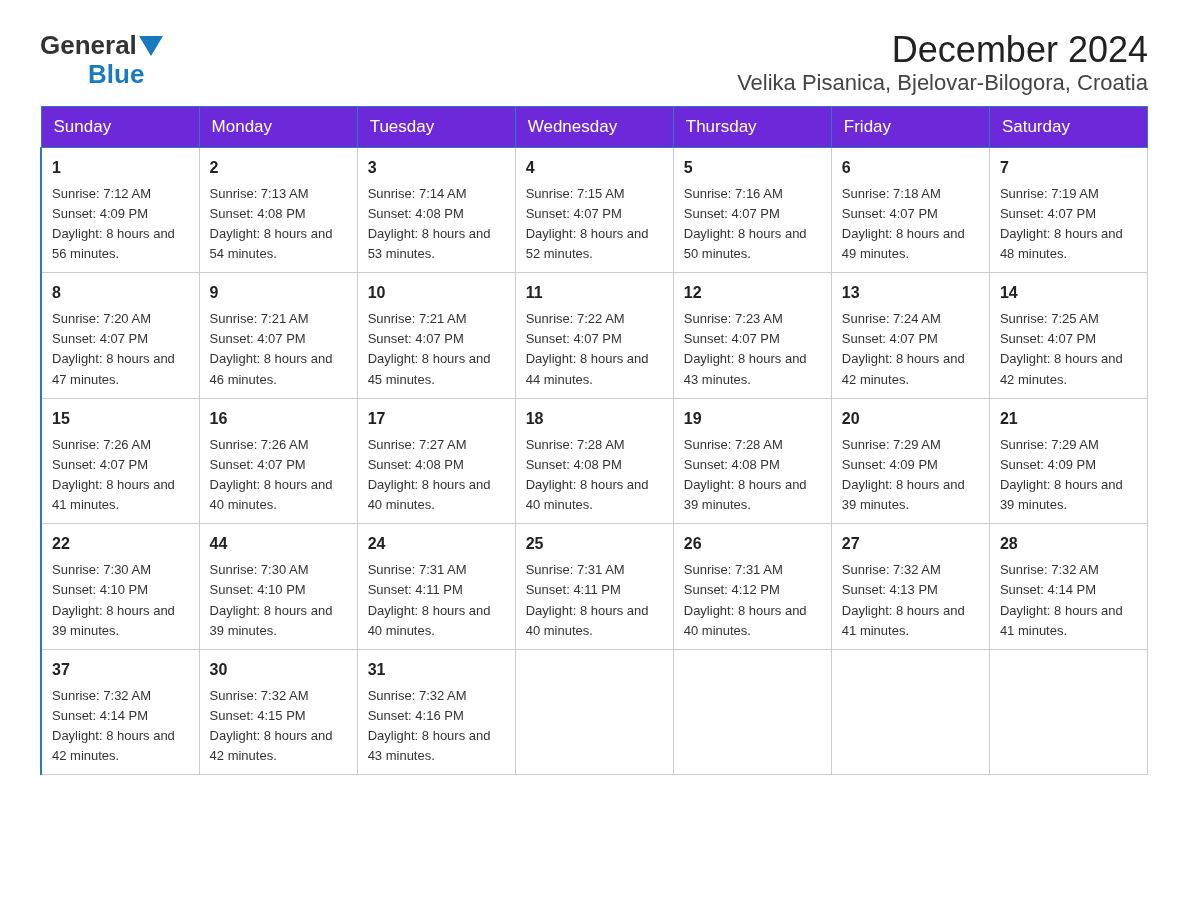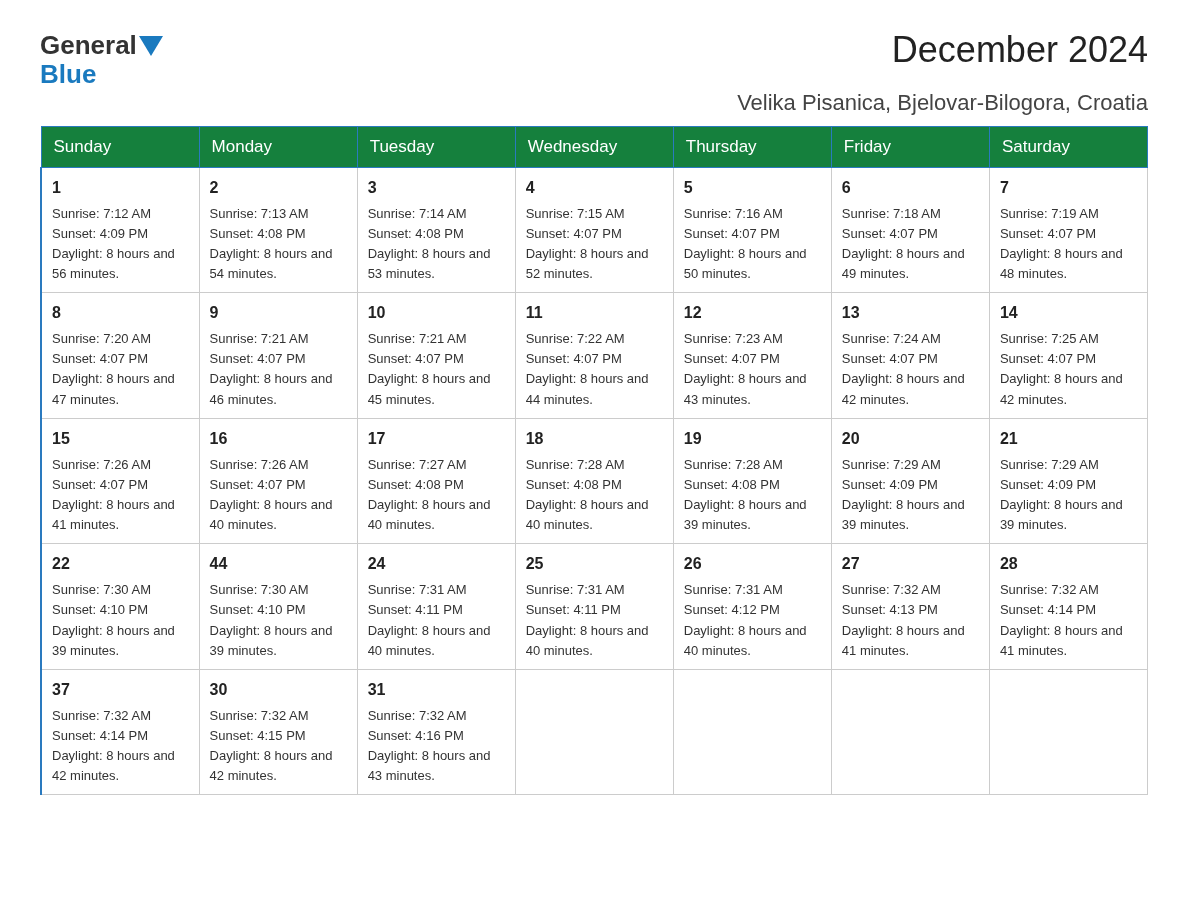--- a/index.html
+++ b/index.html
@@ -44,29 +44,29 @@
     }
     .month-title {
       font-size: 36px;
       font-weight: normal;
       color: #222;
       line-height: 1.1;
     }
     .location-title {
       font-size: 22px;
       color: #444;
-      margin-top: 20px;
+      margin-top: 0;
     }
     .calendar-table {
       width: 100%;
       border-collapse: collapse;
       margin-top: 10px;
     }
     .calendar-table th {
-      background-color: #15803d;
+      background-color: #6d28d9;
       color: #fff;
       font-size: 17px;
       font-weight: normal;
       padding: 10px 12px;
       text-align: left;
       border: 1px solid #2a7abf;
     }
     .calendar-table td {
       vertical-align: top;
       padding: 8px 10px;
@@ -93,20 +93,21 @@
     .empty-cell {
       background: #fff;
     }
     tr td:first-child {
       border-left: 2px solid #2a7abf;
     }
     .logo-line2 {
       display: flex;
       align-items: center;
       margin-top: -2px;
+      margin-left: 48px;
     }
     .logo-blue-block {
       font-size: 26px;
       font-weight: bold;
       color: #1a7abf;
     }
   </style>
 </head>
 <body>
 

